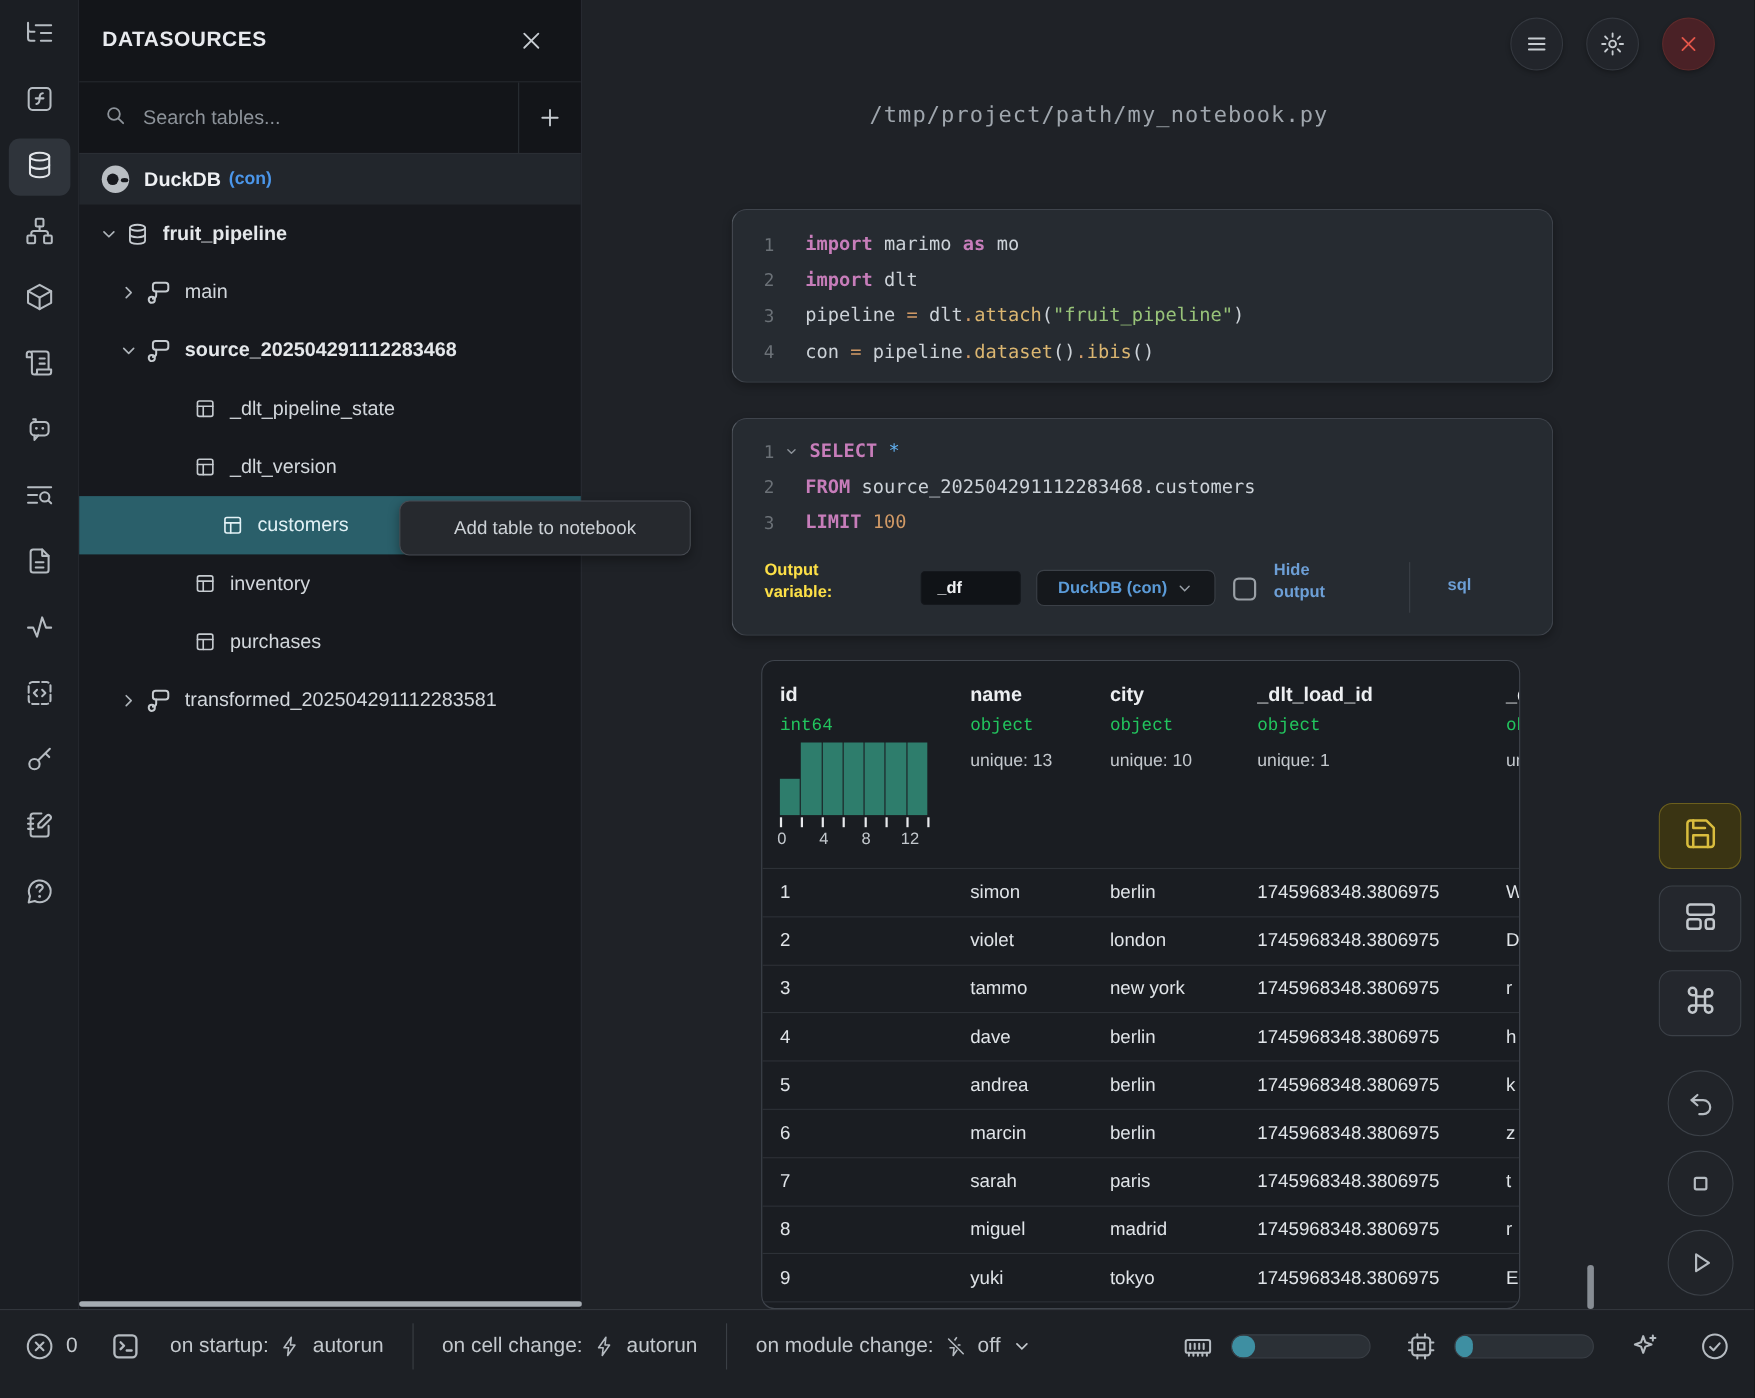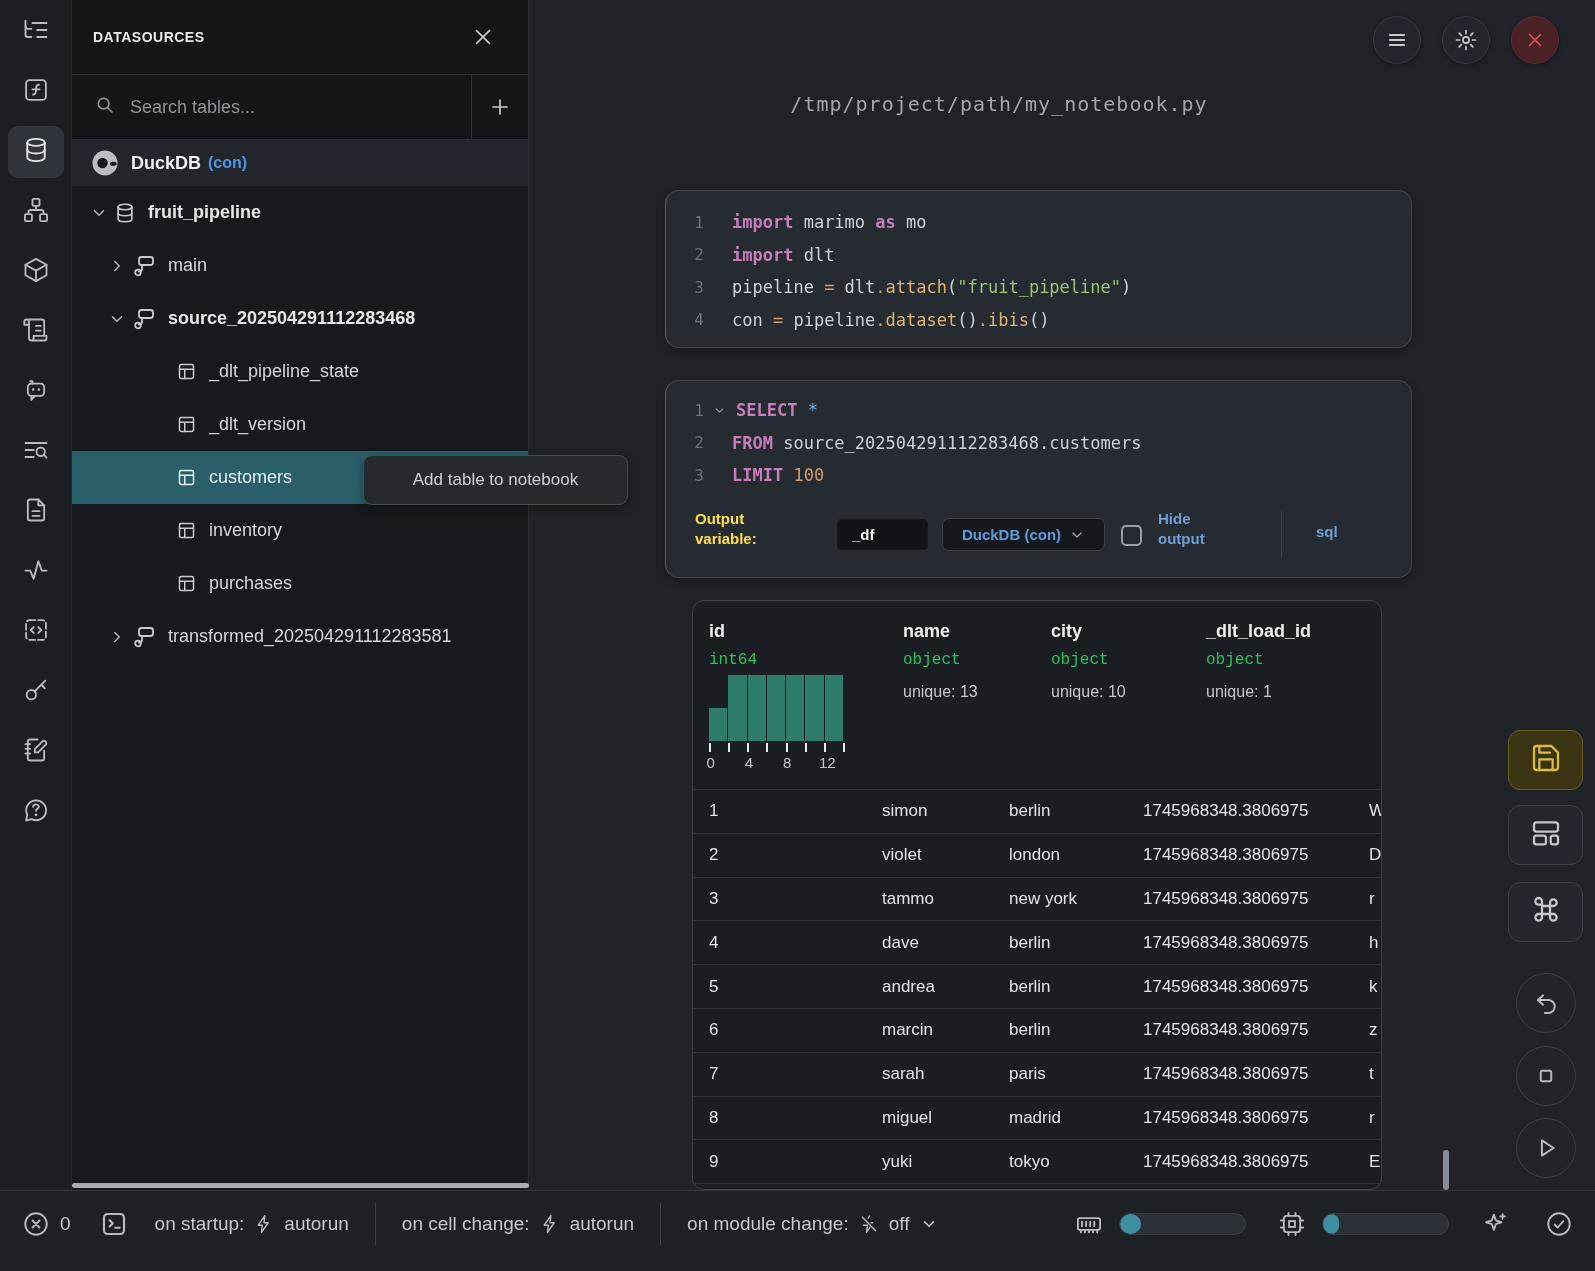--- a/index.html
+++ b/index.html
@@ -8,21 +8,21 @@
     position:relative; width:1595px; height:1271px; overflow:hidden;
     background:#1f2227; font-family:"Liberation Sans", sans-serif; color:#d6dade;
   }
   
   .activity-bar { position:absolute; left:0; top:0; width:72px; height:1190px; background:#1b1e23; border-right:1px solid #26292f; }
   .ab-item { width:56px; height:52px; margin:6px auto 8px auto; display:flex; align-items:center; justify-content:center; color:#b5bbc1; border-radius:10px; cursor:pointer; }
   .ab-item.active { background:#2f343b; color:#e2e5e9; }
   
   .ds-panel { position:absolute; left:72px; top:0; width:457px; height:1190px; background:#17191e; border-right:1px solid #2a2e34; }
   .ds-header { position:relative; height:75px; background:#131519; border-bottom:1px solid #2a2e34; display:flex; align-items:center; }
-  .ds-title { font-size:14px; font-weight:bold; letter-spacing:.5px; color:#e8eaee; margin-left:21px; }
+  .ds-title { font-size:19px; font-weight:bold; letter-spacing:.5px; color:#e8eaee; margin-left:21px; }
   .ds-close { position:absolute; right:30px; top:22px; width:30px; height:30px; color:#c6cbd0; display:flex; align-items:center; justify-content:center; cursor:pointer; }
   .ds-search-row { position:relative; height:65px; background:#131519; border-bottom:1px solid #2a2e34; display:flex; align-items:center; }
   .ds-search-icon { margin-left:22px; color:#8d939a; }
   .ds-search-input { flex:1; background:transparent; border:0; outline:0; font-size:18px; color:#d6dade; margin-left:14px; font-family:"Liberation Sans",sans-serif; }
   .ds-search-input::placeholder { color:#8d939a; }
   .ds-search-divider { width:1px; height:65px; background:#2a2e34; }
   .ds-add-btn { width:56px; height:65px; display:flex; align-items:center; justify-content:center; color:#c6cbd0; cursor:pointer; }
   .ds-conn-row { height:46px; background:#22262c; display:flex; align-items:center; padding-left:18px; }
   .ds-conn-name { font-size:18px; font-weight:bold; color:#eef0f3; margin-left:11px; }
   .ds-conn-alias { font-size:16px; font-weight:bold; color:#4b96ea; margin-left:7px; }
@@ -69,21 +69,21 @@
     display:flex; align-items:center; justify-content:center; gap:8px; color:#5b9bd8; font-weight:bold; font-size:15px; cursor:pointer; }
   .engine-select .chev { color:#9aa1a8; }
   .hide-checkbox { position:absolute; left:455px; top:24px; width:21px; height:21px; border:2px solid #9aa0a6; border-radius:5px; background:transparent; cursor:pointer; }
   .hide-label { position:absolute; left:492px; top:8px; width:80px; font-size:15px; font-weight:bold; color:#6d9fd6; line-height:20px; }
   .meta-divider { position:absolute; left:615px; top:10px; width:1px; height:46px; background:#3b4047; }
   .lang-badge { position:absolute; left:650px; top:22px; font-size:15px; font-weight:bold; color:#6d9fd6; }
   
   .out-table { position:absolute; left:163px; top:600px; width:690px; height:590px; background:#1a1d22; border:1px solid #3f444c;
     border-radius:12px; overflow:hidden; }
   .tbl-grid { display:grid; grid-template-columns:176px 128px 132px 232px minmax(0,1fr); }
-  .tbl-head { height:188px;gap:21px; }
+  .tbl-head { height:188px; }
   .h-cell { padding-top:20px; overflow:hidden; white-space:nowrap; }
   .h-cell .h-name { font-size:18px; font-weight:bold; color:#eceef1; }
   .h-cell .h-type { font-size:16px; color:#22c55e; margin-top:9px;font-family:Liberation Mono, monospace; }
   .h-cell .h-unique { font-size:16px; color:#c3c8cd; margin-top:14px; }
   .h-cell.c0 { padding-left:16px; } .h-cell.c1 { padding-left:13px; } .h-cell.c2 { padding-left:12px; } .h-cell.c3 { padding-left:14px; } .h-cell.c4 { padding-left:8px; }
   .hist { position:relative; width:134px; height:92px; margin-top:6px; }
   .hist-bars { position:absolute; left:0; top:0; width:134px; height:66px; display:flex; align-items:flex-end; gap:1px; }
   .hist-bar { flex:1; background:#2e7d6c; }
   .hist-ticks { position:absolute; left:0; top:68px; width:134px; height:9px; }
   .hist-tick { position:absolute; top:0; width:2px; height:9px; background:#e8eaed; }
@@ -305,21 +305,21 @@
         <div class="tree-row" style="padding-left:80px">
           <span style="width:24px;flex:0 0 auto;"></span>
           <span class="t-icon">
             <svg viewBox="0 0 24 24" width="21" height="21" fill="none" stroke="currentColor" stroke-width="1.7" stroke-linecap="round" stroke-linejoin="round">
               <rect x="4" y="4" width="16" height="16" rx="2"></rect>
               <path d="M4 9.5h16M10 9.5V20"></path>
             </svg>
           </span>
           <span class="label">_dlt_version</span>
         </div>
-        <div class="tree-row selected" style="padding-left:80px">
+        <div class="tree-row selected" style="padding-left:105px">
           <span style="width:24px;flex:0 0 auto;"></span>
           <span class="t-icon">
             <svg viewBox="0 0 24 24" width="21" height="21" fill="none" stroke="currentColor" stroke-width="1.7" stroke-linecap="round" stroke-linejoin="round">
               <rect x="4" y="4" width="16" height="16" rx="2"></rect>
               <path d="M4 9.5h16M10 9.5V20"></path>
             </svg>
           </span>
           <span class="label">customers</span>
           <span class="row-plus"><svg viewBox="0 0 24 24" width="24" height="24" fill="none" stroke="currentColor" stroke-width="1.6" stroke-linecap="round" stroke-linejoin="round">
               <rect x="4" y="4" width="16" height="16" rx="3"></rect>

